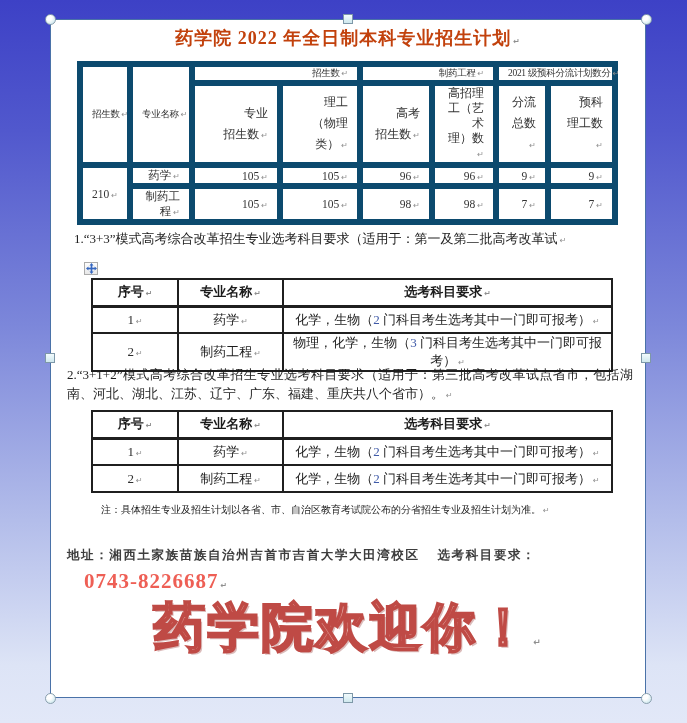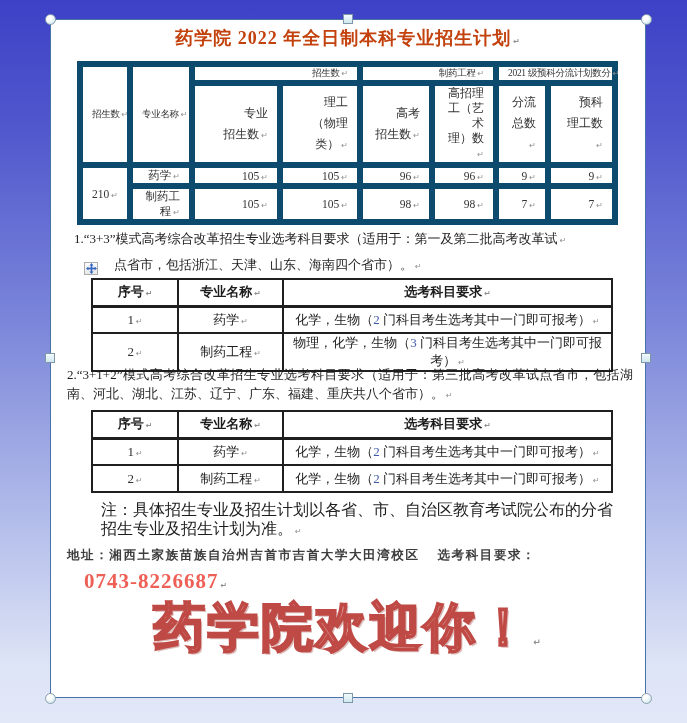--- a/index.html
+++ b/index.html
@@ -43,21 +43,21 @@
   
   .t23 { border-collapse:collapse; table-layout:fixed; width:520px;
     text-align:center; color:#1c1c1c; font-size:13px; }
   .t23 td { border:2px solid #1f1f1f; vertical-align:middle; height:27px; padding:0 2px; }
   .t23 tr.head td { font-weight:bold; border-bottom:3px solid #1f1f1f; }
   .t23 .num { color:#3f5aa8; font-family:"Liberation Serif", serif; }
   .t23 td.no { color:#2e2e2e; font-family:"Liberation Serif", serif; }
   .para { font-size:13px; line-height:19px; color:#1d1d1d; text-align:justify; }
   .heading2 { left:0; top:177px; width:100%; text-align:center;
     font-weight:bold; font-size:14px; color:#111; letter-spacing:0.5px; }
-  .note { font-size:16px; line-height:18.5px; color:#1d1d1d; }
+  .note { font-size:10px; line-height:18.5px; color:#1d1d1d; }
   .addr { font-size:12.5px; font-weight:bold; color:#3d3d3d; letter-spacing:1.6px; white-space:nowrap; }
   .addr .gap { display:inline-block; width:18px; }
   .phone { font-size:21px; font-weight:bold; color:#ee5f55;
     font-family:"Liberation Serif", serif; letter-spacing:1px;margin-left:8px; }
   .welcome { left:0; top:576px; width:100%; text-align:center;
     font-family:"Liberation Sans", "DejaVu Sans", sans-serif;
     font-weight:900; font-size:52px; line-height:62px;
     color:#eab3ae;
     -webkit-text-stroke:2px #bf4a45;
     text-shadow: 2px 2px 0 rgba(153,61,56,0.35);
@@ -128,21 +128,20 @@
       <td>98</td>
       <td>7</td>
       <td>7</td>
     </tr>
   </tbody>
     </table>
 
 
   <div class="block para" style="left:23px; top:207px; width:556px; line-height:24px;">
     <div class="pm">1.“3+3”模式高考综合改革招生专业选考科目要求（适用于：第一及第二批高考改革试</div>
-    <div class="pm" style="padding-left:40px;">点省市，包括浙江、天津、山东、海南四个省市）。</div>
   </div>
 
   <div class="move-handle">
     <span>
       <svg width="11" height="11" viewBox="0 0 12 12">
         <g fill="#3567c0">
           <rect x="5.1" y="2" width="1.8" height="8"></rect>
           <rect x="2" y="5.1" width="8" height="1.8"></rect>
           <polygon points="6,0 3.8,2.6 8.2,2.6"></polygon>
           <polygon points="6,12 3.8,9.4 8.2,9.4"></polygon>

